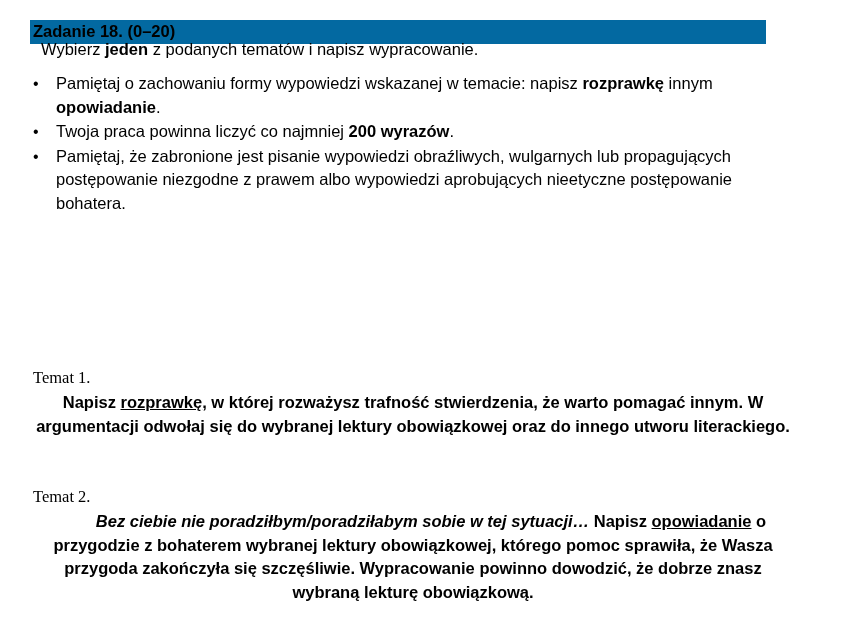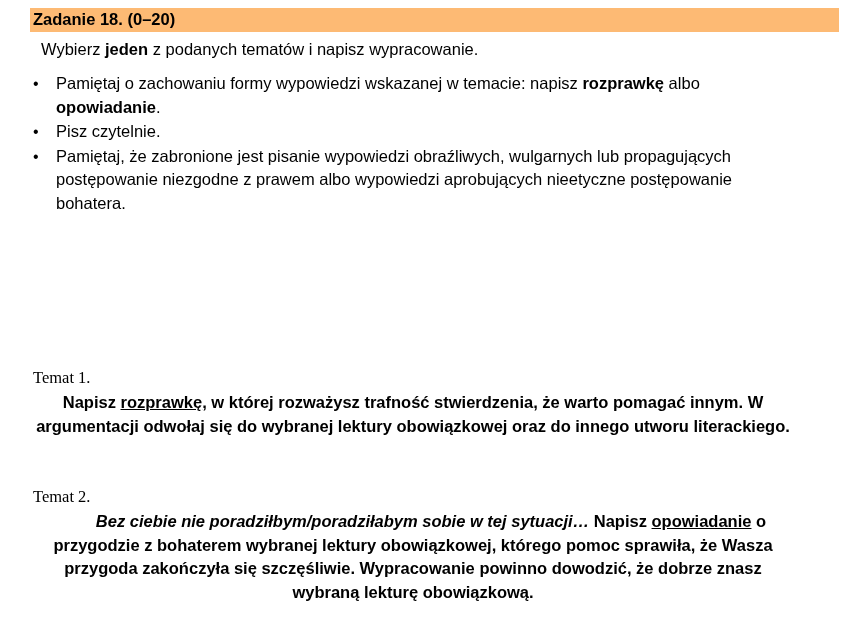--- a/index.html
+++ b/index.html
@@ -2,22 +2,22 @@
 <html><head>
 <meta charset="utf-8">
 <style>
   html, body { margin: 0; padding: 0; background: #ffffff; }
   body {
     width: 846px; height: 631px; position: relative; overflow: hidden;
     font-family: "Liberation Sans", sans-serif; color: #000;
     font-size: 16.5px;
   }
   .header {
-    position: absolute; left: 30px; top: 8px; width: 809px; height: 24px;
-    background: #fdba74;
+    position: absolute; left: 30px; top: 20px; width: 736px; height: 24px;
+    background: #0369a1;
   }
   .header span {
     position: absolute; left: 3px; top: 2px; font-weight: bold; font-size: 16.5px;
   }
   .intro { position: absolute; left: 33px; top: 40px; white-space: nowrap; margin-left: 8px; }
   ul.bullets {
     position: absolute; left: 33px; top: 72px; margin: 0; padding: 0;
     list-style: none; width: 760px;
   }
   ul.bullets li {
@@ -37,22 +37,22 @@
 </head>
 <body>
 
 <div class="header">
   <span>Zadanie 18. (0–20)</span>
 </div>
 
 <div class="intro"><span>Wybierz </span><b>jeden</b><span> z podanych tematów i napisz wypracowanie.</span></div>
 
 <ul class="bullets">
-  <li><span>Pamiętaj o zachowaniu formy wypowiedzi wskazanej w temacie: napisz </span><b>rozprawkę</b><span> albo </span><b>opowiadanie</b><span>.</span></li>
-  <li><span>Pisz czytelnie.</span></li>
+  <li><span>Pamiętaj o zachowaniu formy wypowiedzi wskazanej w temacie: napisz </span><b>rozprawkę</b><span> innym </span><b>opowiadanie</b><span>.</span></li>
+  <li><span>Twoja praca powinna liczyć co najmniej </span><b>200 wyrazów</b><span>.</span></li>
   <li><span>Pamiętaj, że zabronione jest pisanie wypowiedzi obraźliwych, wulgarnych lub propagujących postępowanie niezgodne z prawem albo wypowiedzi aprobujących nieetyczne postępowanie bohatera.</span></li>
 </ul>
 
 <div class="topic-label" style="top:368px">Temat 1.</div>
 <div class="topic-body" style="top:391px"><span>Napisz </span><span class="u">rozprawkę</span><span>, w której rozważysz trafność stwierdzenia, że warto pomagać innym. W argumentacji odwołaj się do wybranej lektury obowiązkowej oraz do innego utworu literackiego.</span></div>
 
 <div class="topic-label" style="top:487px">Temat 2.</div>
 <div class="topic-body" style="top:510px"><span class="i">Bez ciebie nie poradziłbym/poradziłabym sobie w tej sytuacji…</span><span> Napisz </span><span class="u">opowiadanie</span><span> o przygodzie z bohaterem wybranej lektury obowiązkowej, którego pomoc sprawiła, że Wasza przygoda zakończyła się szczęśliwie. Wypracowanie powinno dowodzić, że dobrze znasz wybraną lekturę obowiązkową.</span></div>
 
 </body></html>

